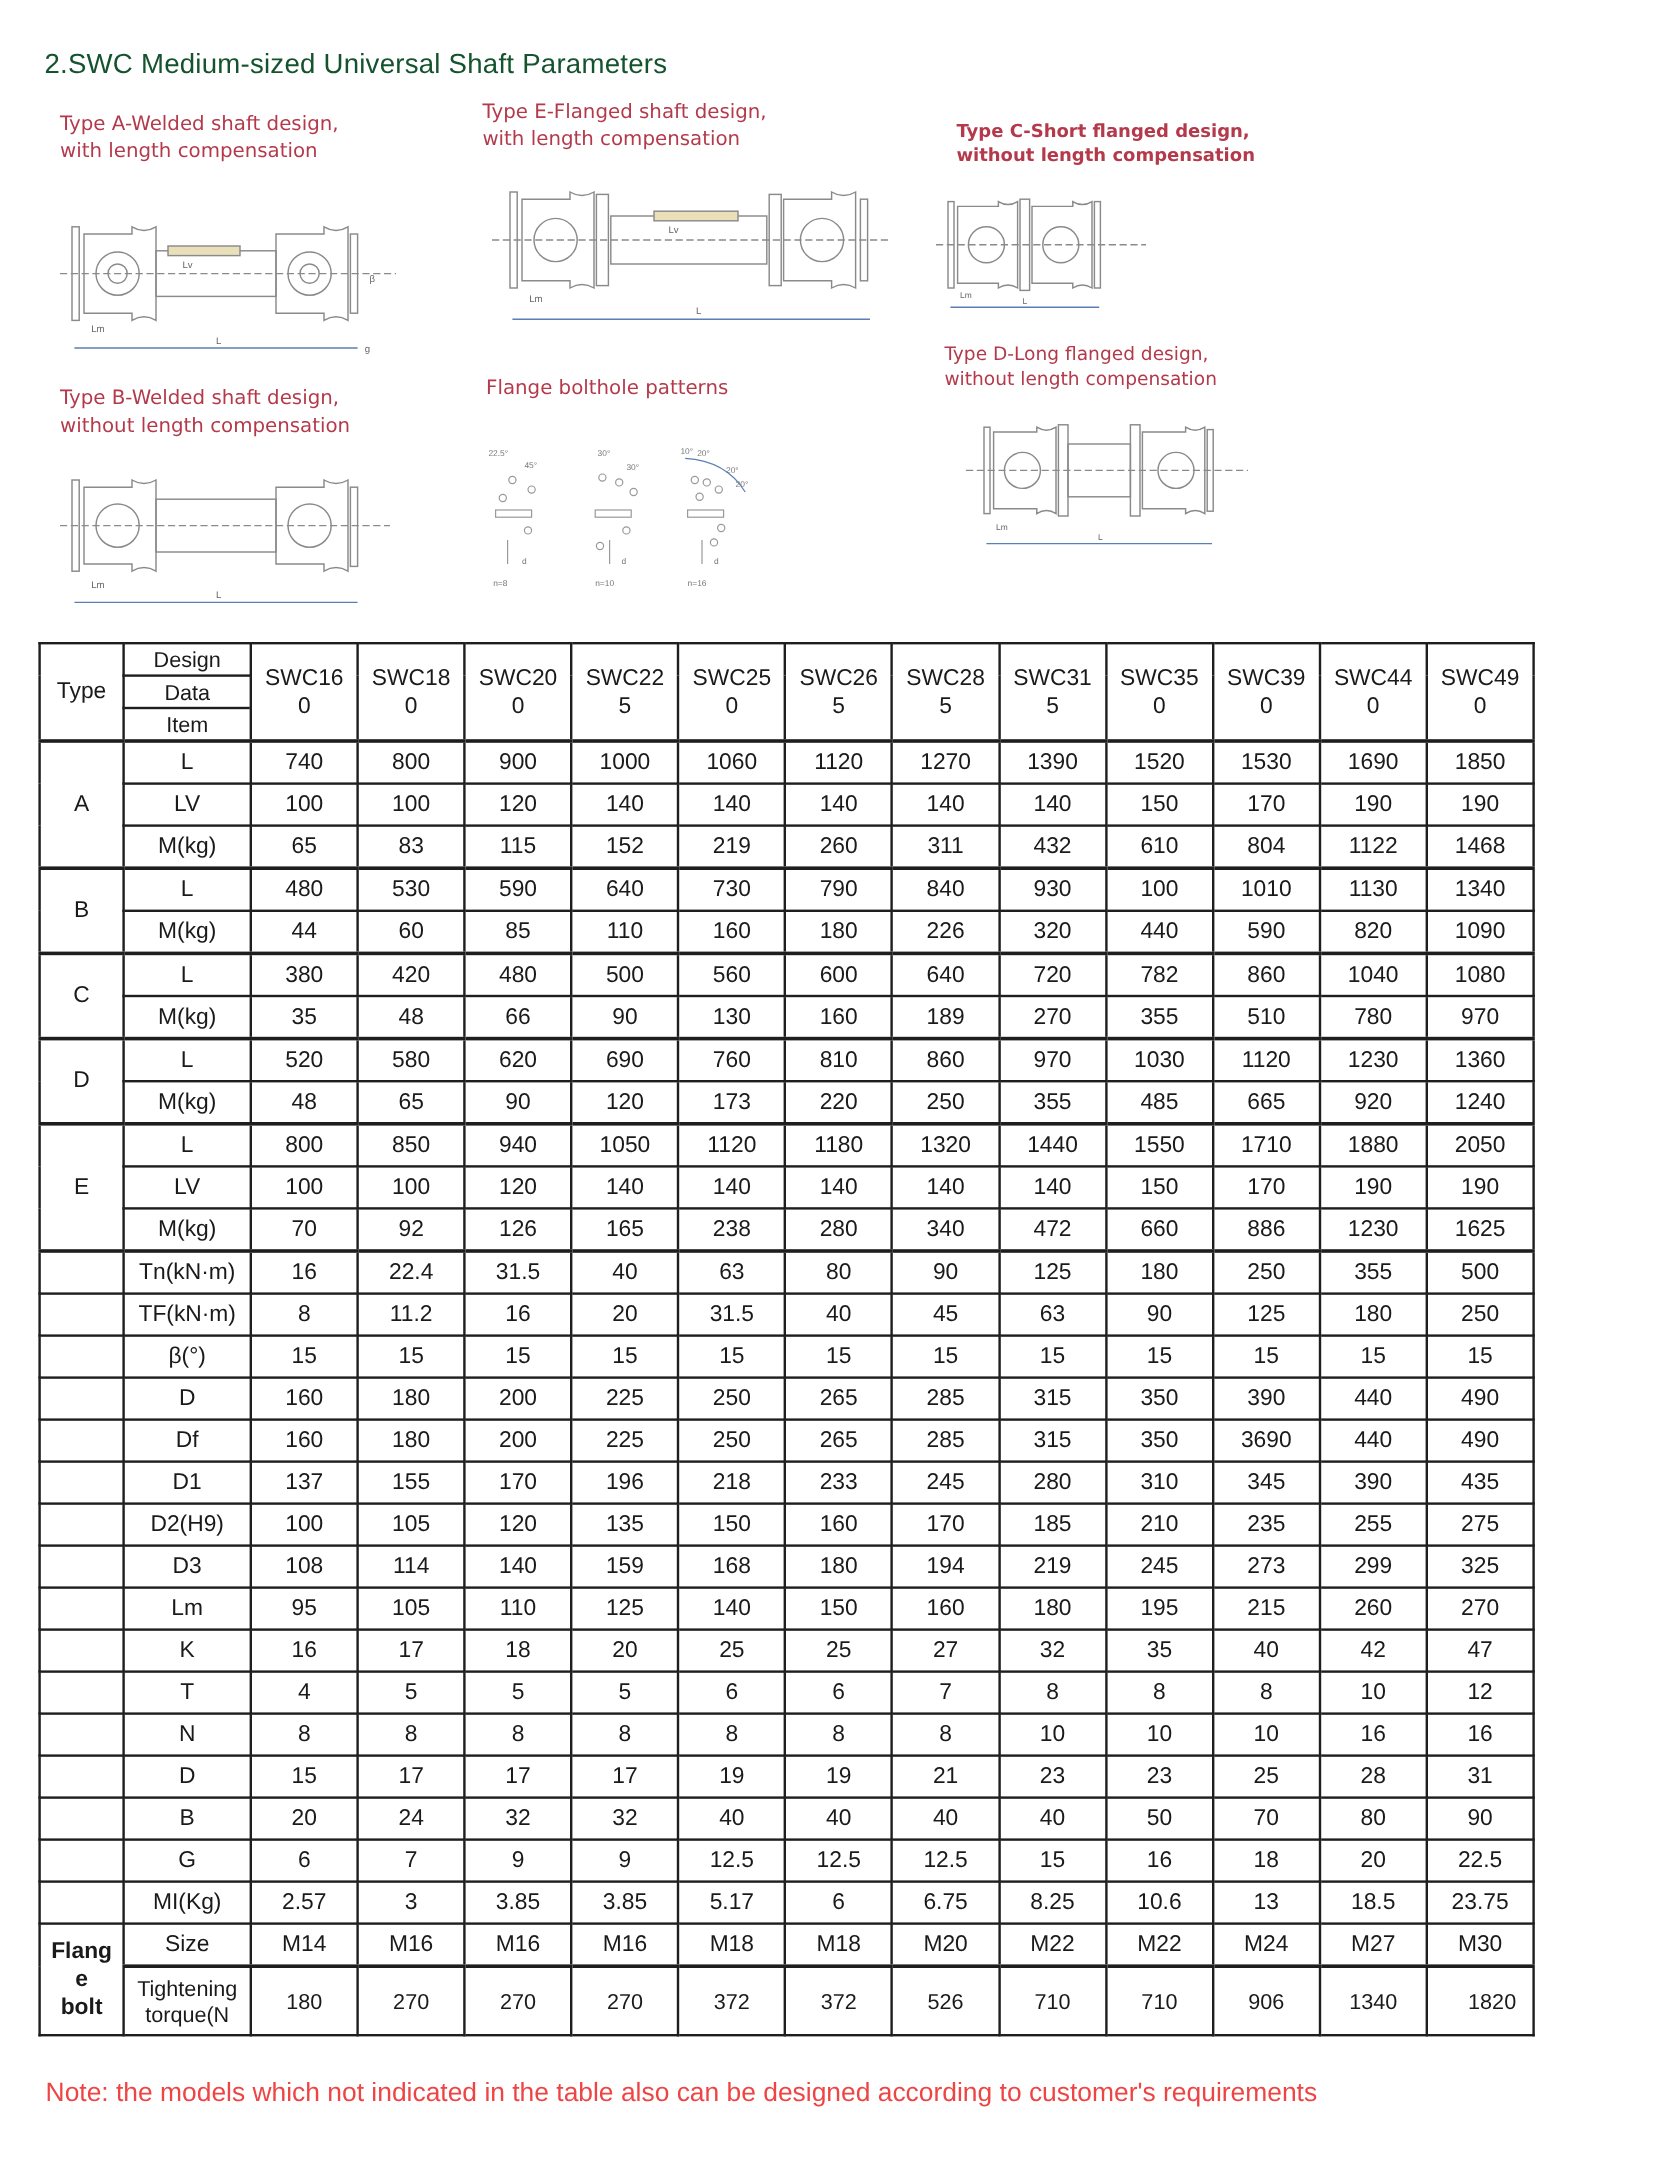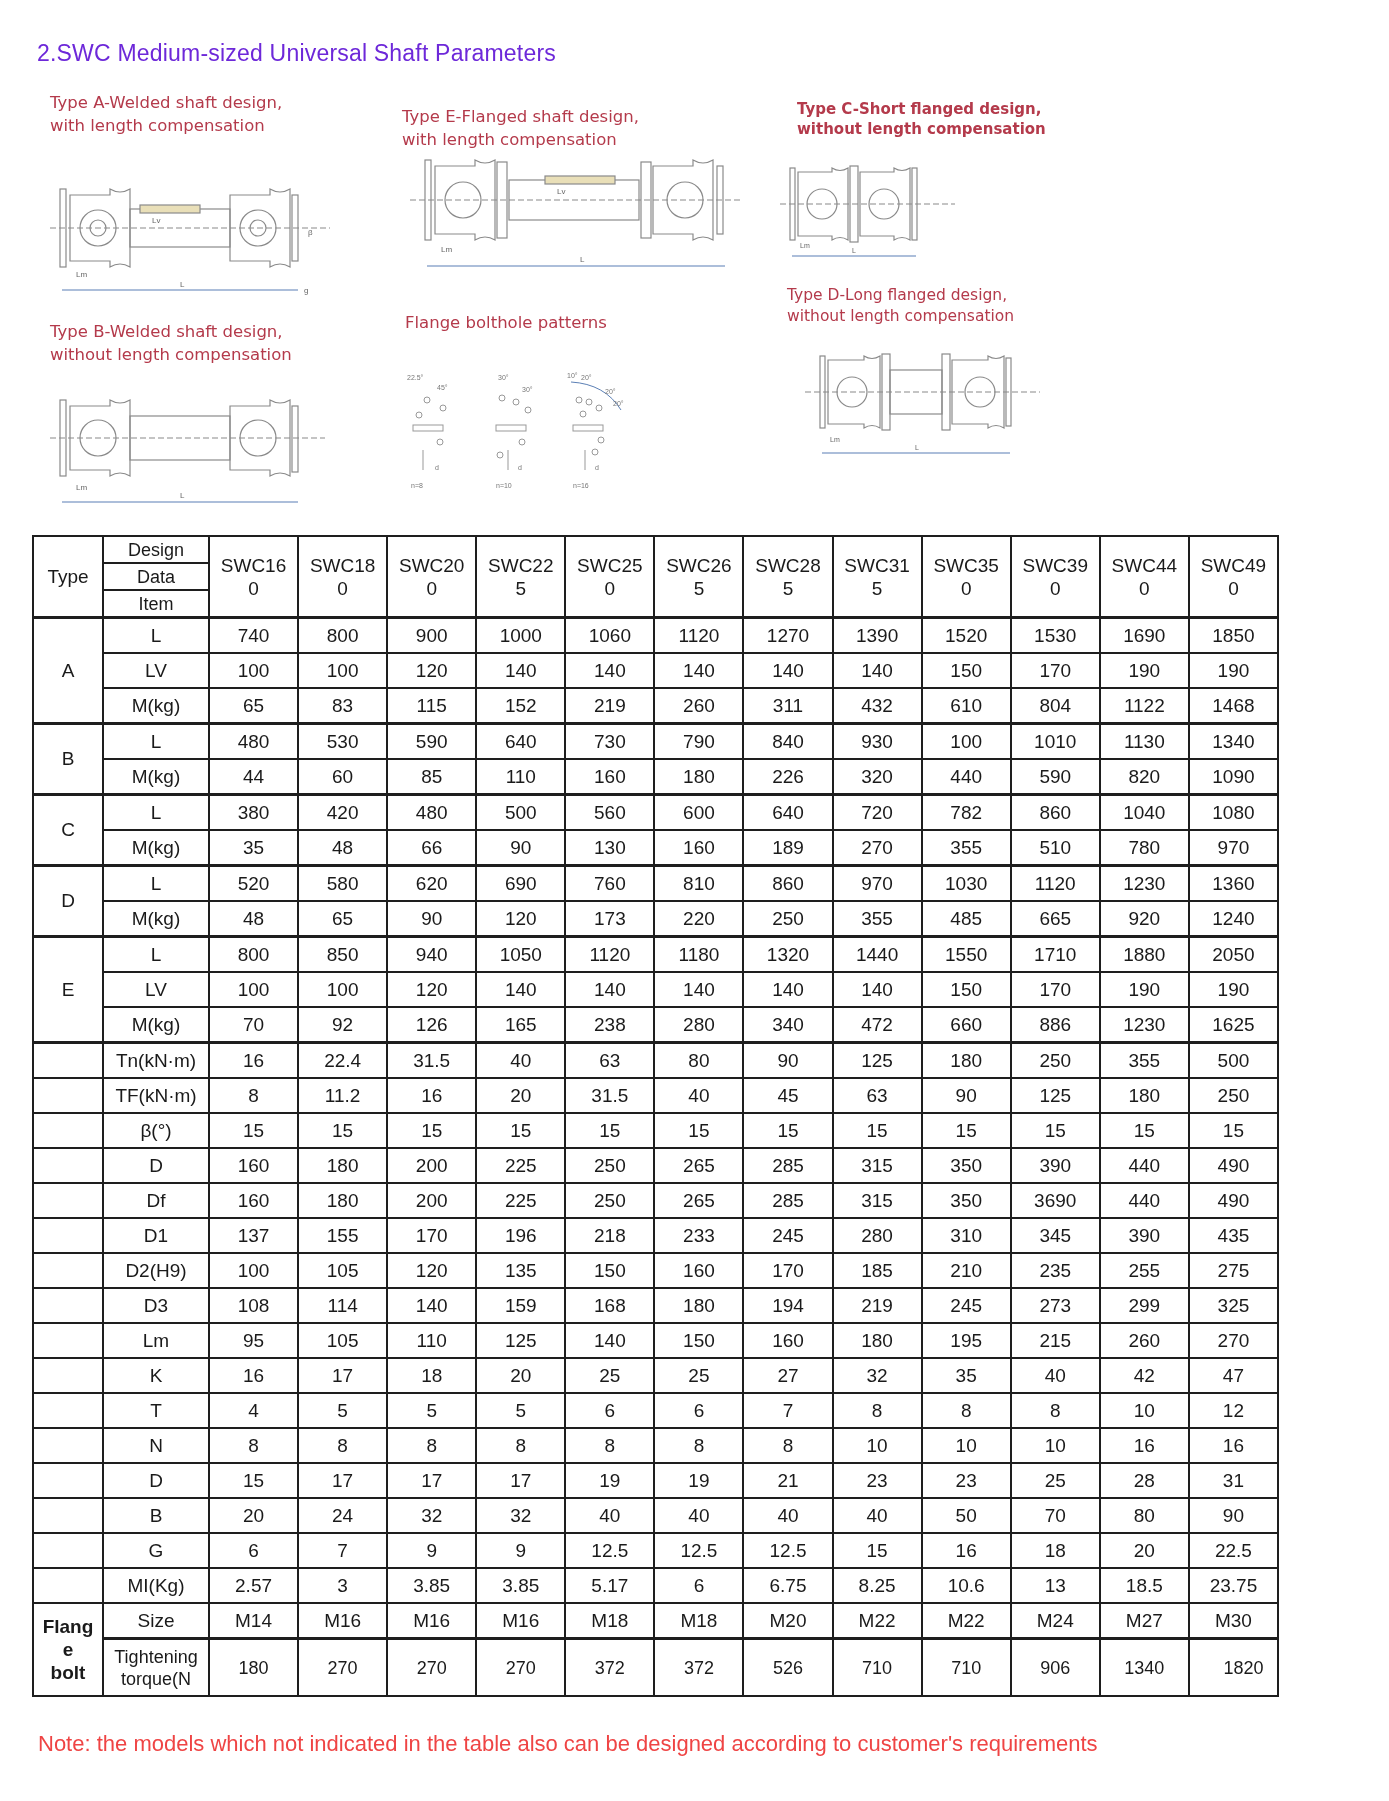--- a/index.html
+++ b/index.html
@@ -1,18 +1,18 @@
 <!DOCTYPE html>
 <html><head>
 <meta charset="utf-8">
 <style>
   html, body { margin:0; padding:0; background:#ffffff; }
   body { width:1389px; height:1801px; position:relative; overflow:hidden;
          font-family:"Liberation Sans", sans-serif; color:#1a1a1a; }
-  .page-title { position:absolute; left:37px; top:40px; font-size:23px; letter-spacing:0.2px; color:#6d28d9; }
+  .page-title { position:absolute; left:37px; top:40px; font-size:23px; letter-spacing:0.2px; color:#14532d; }
   .cap { position:absolute; font-family:"DejaVu Sans", sans-serif; color:#b43a4b; font-size:16.5px; line-height:23px; }
   .figure { position:absolute; }
   .figure svg { display:block; }
   .bolt-fig { position:absolute; }
 
   table.spec { position:absolute; left:32px; top:535px; border-collapse:collapse; table-layout:fixed;
                width:1247px; font-size:19px; }
   table.spec td { border:2.5px solid #1e1e1e; text-align:center; vertical-align:middle; padding:0;
                   height:33px; line-height:22px; color:#1a1a1a; }
   table.spec td.hdr-sub { height:25px; font-size:18px; line-height:20px;border-radius:12px; }
@@ -25,21 +25,21 @@
 </style>
 </head>
 <body>
 
 <div class="page-title">2.SWC Medium-sized Universal Shaft Parameters</div>
 
 <div class="cap" style="left:50px; top:91px;">
   <div>Type A-Welded shaft design,</div>
   <div>with length compensation</div>
 </div>
-<div class="cap" style="left:402px; top:81px;margin-top:24px;">
+<div class="cap" style="left:402px; top:81px;">
   <div>Type E-Flanged shaft design,</div>
   <div>with length compensation</div>
 </div>
 <div class="cap" style="left:797px; top:99px; font-size:15px; line-height:20px;font-weight:bold;">
   <div>Type C-Short flanged design,</div>
   <div>without length compensation</div>
 </div>
 <div class="cap" style="left:50px; top:320px;">
   <div>Type B-Welded shaft design,</div>
   <div>without length compensation</div>

